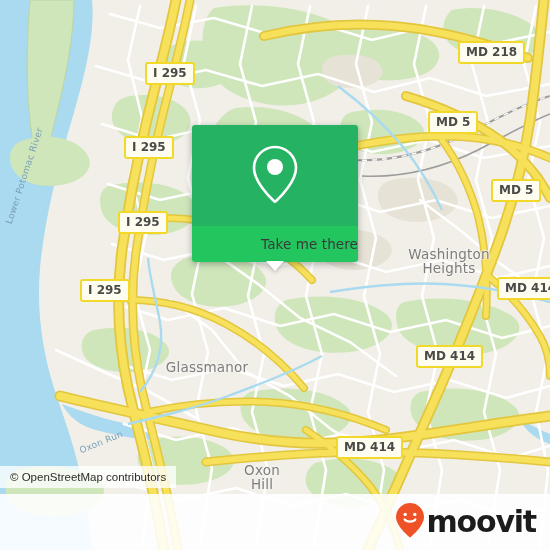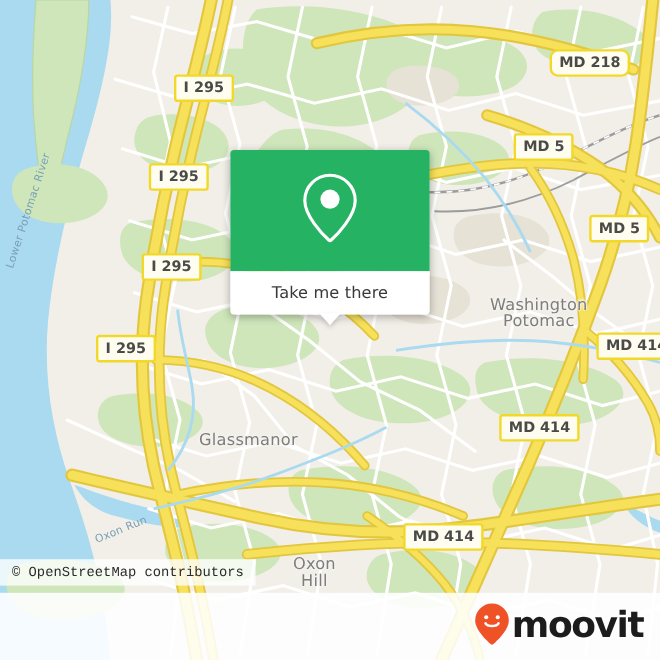--- a/index.html
+++ b/index.html
@@ -90,25 +90,25 @@
     border-radius: 3px 3px 0 0;
     display: flex;
     align-items: center;
     justify-content: center;
   }
   #popup-bar {
     position: absolute;
     left: 0; top: 101px;
     width: 166px;
     height: 36px;
-    background: #ffffff;
+    background: #22c55e;
     border-radius: 0 0 3px 3px;
     display: flex;
     align-items: center;
-    justify-content: center;
+    justify-content: flex-end;
   }
   #popup-label {
     color: #3a3a3a;
     font-family: "DejaVu Sans", sans-serif;
     font-size: 13.5px;
     letter-spacing: .1px;
   }
   #popup-tail {
     position: absolute;
     left: 50%;
@@ -125,21 +125,21 @@
   #attribution {
     position: absolute;
     left: 0;
     top: 466px;
     height: 22px;
     padding: 0 10px 0 10px;
     display: flex;
     align-items: center;
     background: rgba(255,255,255,.78);
     color: #2b2b2b;
-    font-family: Liberation Mono, monospace;
+    font-family: Liberation Sans, sans-serif;
     font-size: 11.5px;
     white-space: nowrap;
     z-index: 50;
   }
 
   
   #footer {
     position: absolute;
     left: 0;
     top: 494px;
@@ -351,34 +351,34 @@
         <g stroke="#aadaf0" stroke-width="2.4" fill="none">
           <path d="M128,424 C162,416 196,408 228,396 C260,384 292,372 322,356"></path>
           <path d="M140,392 C158,370 164,346 160,322 C156,300 150,280 148,258"></path>
           <path d="M330,292 C368,286 406,282 444,284 C480,286 514,292 550,302"></path>
           <path d="M338,86 C362,104 384,124 404,148 C420,168 432,188 442,210"></path>
         </g>
       </svg>
     </div>
 
     <div class="layer">
-      <div class="place-label" style="left:404px; top:247px; width:90px;"><span>Washington</span><br><span>Potomac</span></div>
+      <div class="place-label" style="left:404px; top:247px; width:90px;"><span>Washington</span><br><span>Heights</span></div>
       <div class="place-label" style="left:232px; top:463px; width:60px;"><span>Oxon</span><br><span>Hill</span></div>
       <div class="place-label" style="left:157px; top:360px; width:100px;"><span>Glassmanor</span></div>
 
       <div class="water-label" style="left:4px; top:222px; transform:rotate(-72deg); transform-origin:0 0;">Lower Potomac River</div>
       <div class="water-label" style="left:78px; top:446px; transform:rotate(-22deg); transform-origin:0 0;">Oxon Run</div>
     </div>
 
     <div class="layer">
       <div class="shield" style="left:145px; top:62px;">I 295</div>
       <div class="shield" style="left:124px; top:136px;">I 295</div>
       <div class="shield" style="left:118px; top:211px;">I 295</div>
       <div class="shield" style="left:80px;  top:279px;">I 295</div>
-      <div class="shield" style="left:458px; top:41px;border-radius:7px;">MD 218</div>
+      <div class="shield" style="left:458px; top:41px;">MD 218</div>
       <div class="shield" style="left:428px; top:111px;">MD 5</div>
       <div class="shield" style="left:491px; top:179px;">MD 5</div>
       <div class="shield" style="left:497px; top:277px;">MD 414</div>
       <div class="shield" style="left:416px; top:345px;">MD 414</div>
       <div class="shield" style="left:336px; top:436px;">MD 414</div>
     </div>
 
     <div id="popup-card">
       <div id="popup-image">
         <span>

